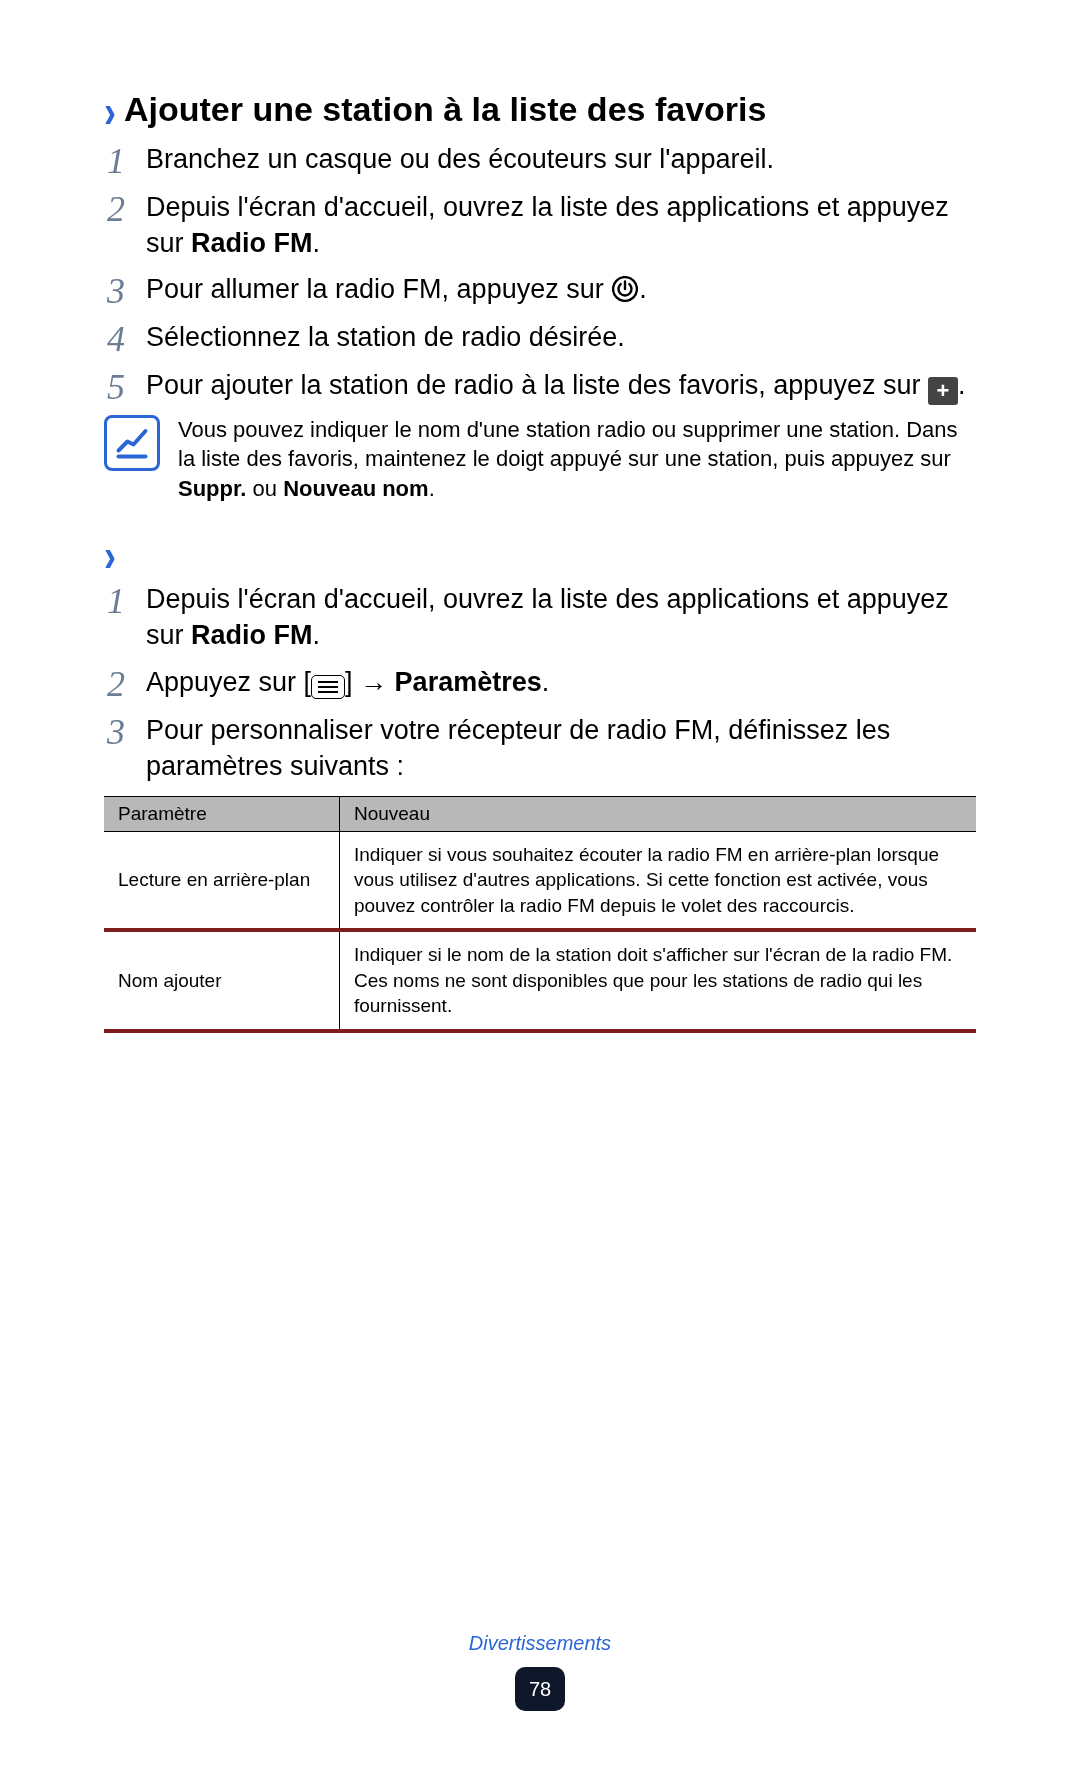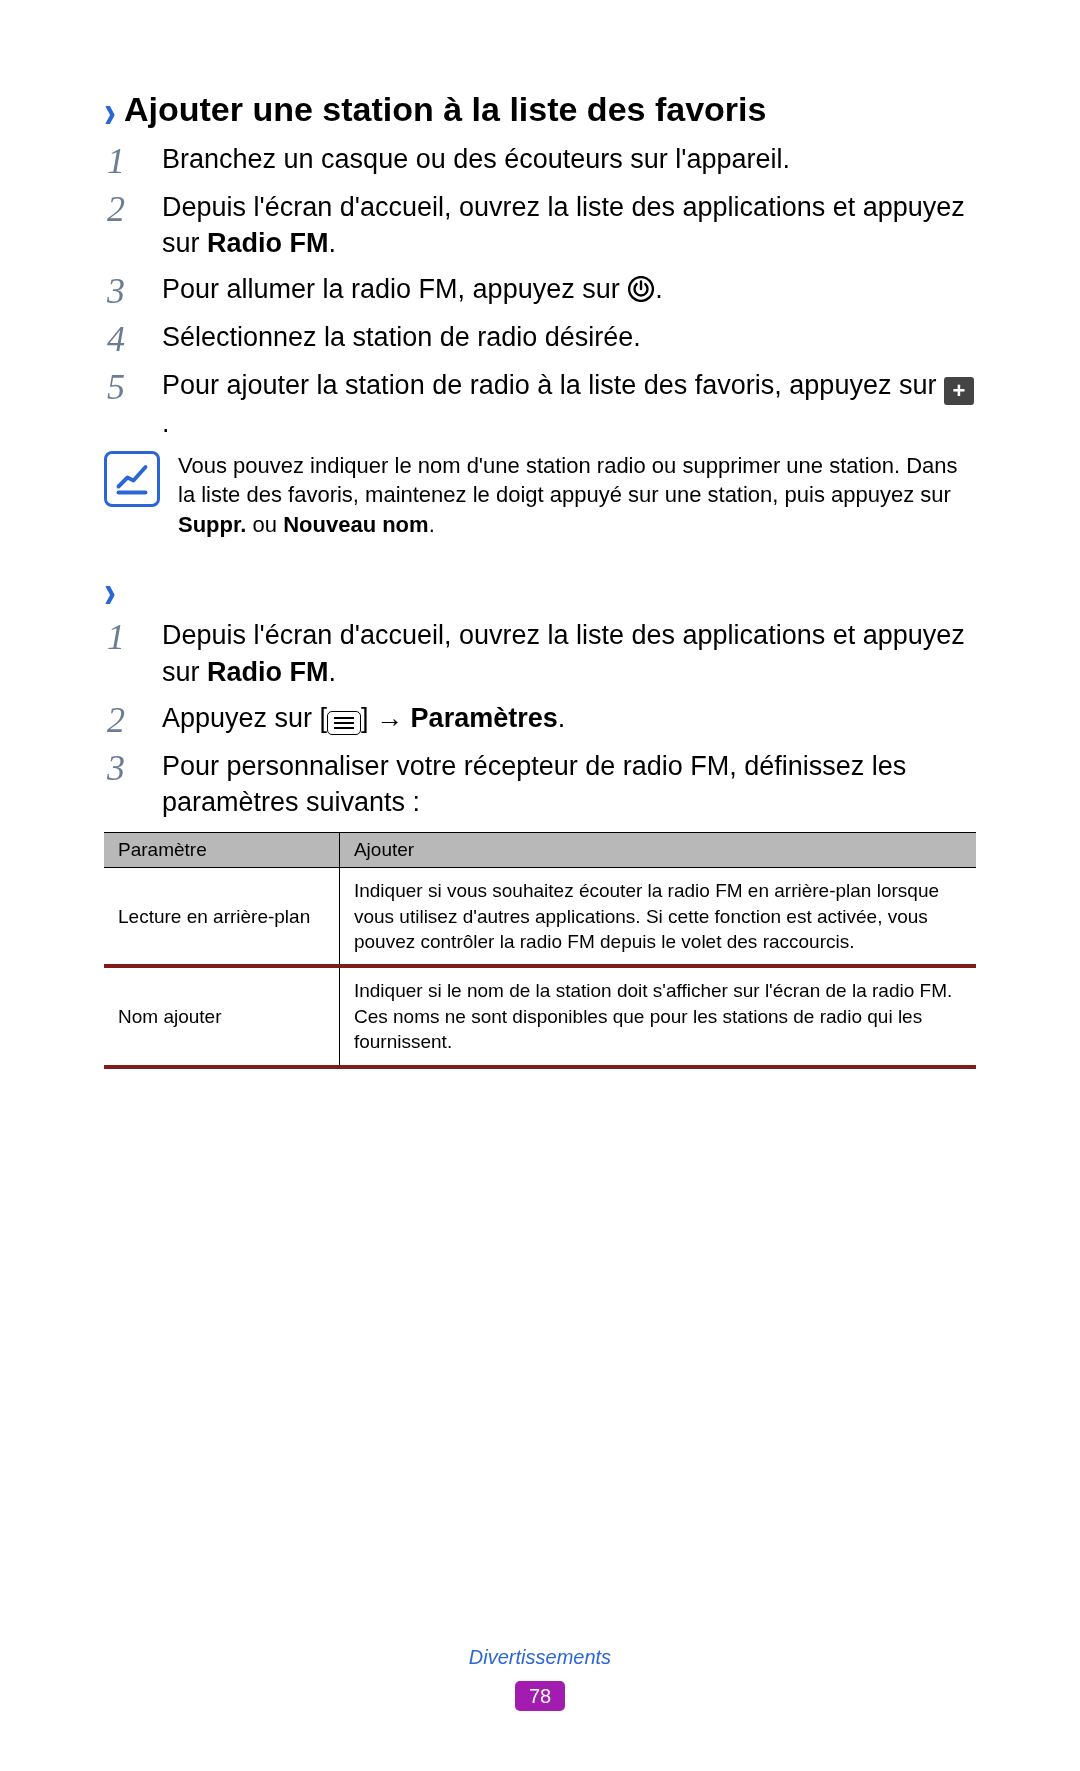--- a/index.html
+++ b/index.html
@@ -53,21 +53,20 @@
     color: #6b7d93;
     width: 24px;
     text-align: center;
     flex: 0 0 auto;
     padding-top: 2px;
   }
   .step-body {
     font-size: 27px;
     line-height: 1.34;
     flex: 1 1 auto;
-    margin-left: 16px;
   }
   .bold { font-weight: 700; }
 
   
   .icon-power, .icon-plus, .icon-menu {
     display: inline-flex;
     align-items: center;
     justify-content: center;
     vertical-align: -4px;
   }
@@ -131,26 +130,26 @@
     text-align: center;
   }
   .footer-cat {
     font-style: italic;
     font-size: 20px;
     color: #2b66d6;
     margin-bottom: 12px;
   }
   .footer-page {
     display: inline-block;
-    background: #a21caf;
+    background: #0f172a;
     color: #fff;
     font-size: 20px;
     line-height: 1;
-    padding: 5px 14px;
-    border-radius: 5px;
+    padding: 12px 14px;
+    border-radius: 10px;
   }
 </style>
 </head>
 <body>
 
 <div class="page">
 
   <div class="heading">
     <span class="chevron">›</span>
     <span class="heading-text">Ajouter une station à la liste des favoris</span>
@@ -238,21 +237,21 @@
       <div class="step">
         <div class="step-num">3</div>
         <div class="step-body">Pour personnaliser votre récepteur de radio FM, définissez les paramètres suivants :</div>
       </div>
     </div>
 
     <table class="params">
       <thead>
         <tr>
           <th>Paramètre</th>
-          <th>Ajouter</th>
+          <th>Nouveau</th>
         </tr>
       </thead>
       <tbody>
         <tr>
           <td>Lecture en arrière-plan</td>
           <td>Indiquer si vous souhaitez écouter la radio FM en arrière-plan lorsque vous utilisez d'autres applications. Si cette fonction est activée, vous pouvez contrôler la radio FM depuis le volet des raccourcis.</td>
         </tr>
         <tr>
           <td>Nom ajouter</td>
           <td>Indiquer si le nom de la station doit s'afficher sur l'écran de la radio FM. Ces noms ne sont disponibles que pour les stations de radio qui les fournissent.</td>

